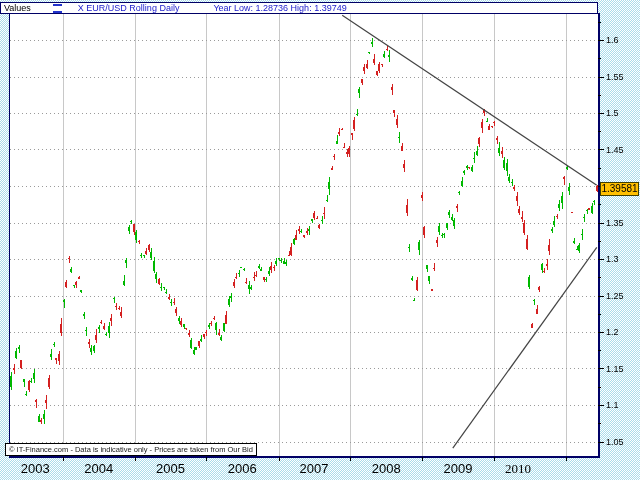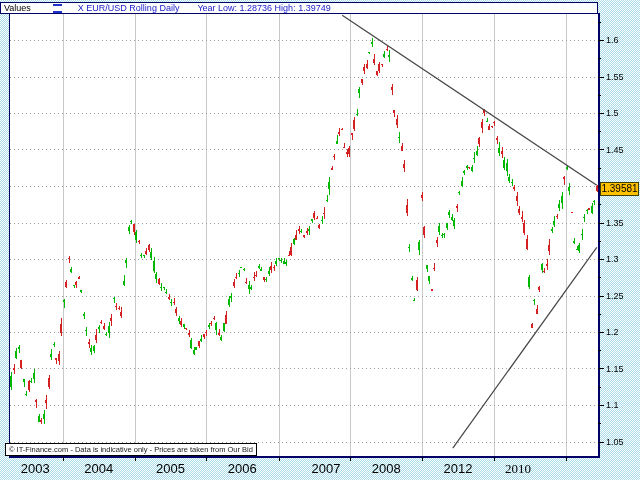--- a/index.html
+++ b/index.html
@@ -15,21 +15,21 @@
   }
   #header-bar{
     position:absolute;left:0;top:2px;width:596px;height:10px;
     background:#ffffff;border:1px solid #000066;
     display:flex;align-items:center;font-size:9px;line-height:10px;white-space:nowrap;
   }
   .values-label{font-weight:normal;color:#000000;margin-left:3px;}
   .legend-icon{display:inline-block;width:9px;height:5px;margin-left:22px;
     border-top:2px solid #2233cc;border-bottom:2px solid #2233cc;}
   .series-label{color:#2020cc;margin-left:16px;}
-  .range-label{color:#2020cc;margin-left:18px;}
+  .range-label{color:#2020cc;margin-left:34px;}
   #plot{
     position:absolute;left:9px;top:13px;width:588px;height:442px;
     background:#ffffff;border:1px solid #000066;
     border-right-width:2px;border-bottom-width:2px;
   }
   #plot svg{position:absolute;left:0;top:0;}
   #copyright-box{
     position:absolute;left:5px;top:443px;height:11px;z-index:5;
     background:#ffffff;border:1px solid #000000;
     font-size:7.5px;line-height:11px;padding:0 3px;color:#1a1a1a;white-space:nowrap;
@@ -607,21 +607,21 @@
     <line x1="341.5" y1="0" x2="341.5" y2="4" stroke="#000000" stroke-width="1" shape-rendering="crispEdges"></line>
     <line x1="413.5" y1="0" x2="413.5" y2="4" stroke="#000000" stroke-width="1" shape-rendering="crispEdges"></line>
     <line x1="485.5" y1="0" x2="485.5" y2="4" stroke="#000000" stroke-width="1" shape-rendering="crispEdges"></line>
     <line x1="557.5" y1="0" x2="557.5" y2="4" stroke="#000000" stroke-width="1" shape-rendering="crispEdges"></line>
   </svg>
 <div id="x-axis-labels">
     <div class="x-year-label" style="left: 20.284px;">2003</div>
     <div class="x-year-label" style="left: 83.788px;">2004</div>
     <div class="x-year-label" style="left: 155.524px;">2005</div>
     <div class="x-year-label" style="left: 227.26px;">2006</div>
-    <div class="x-year-label" style="left: 298.996px; margin-left: 12px;">2007</div>
+    <div class="x-year-label" style="left: 298.996px;">2007</div>
     <div class="x-year-label" style="left: 371.32px;">2008</div>
-    <div class="x-year-label" style="left: 443.056px;">2012</div>
+    <div class="x-year-label" style="left: 443.056px;">2009</div>
     <div class="x-year-label" style="left: 503px; font-family: Liberation Serif, serif;">2010</div>
   </div>
 
 <div id="price-label" style="top: 182px;">1.39581</div>
 
 <div id="copyright-box">© IT-Finance.com - Data is indicative only - Prices are taken from Our Bid</div>
 
 </body></html>

